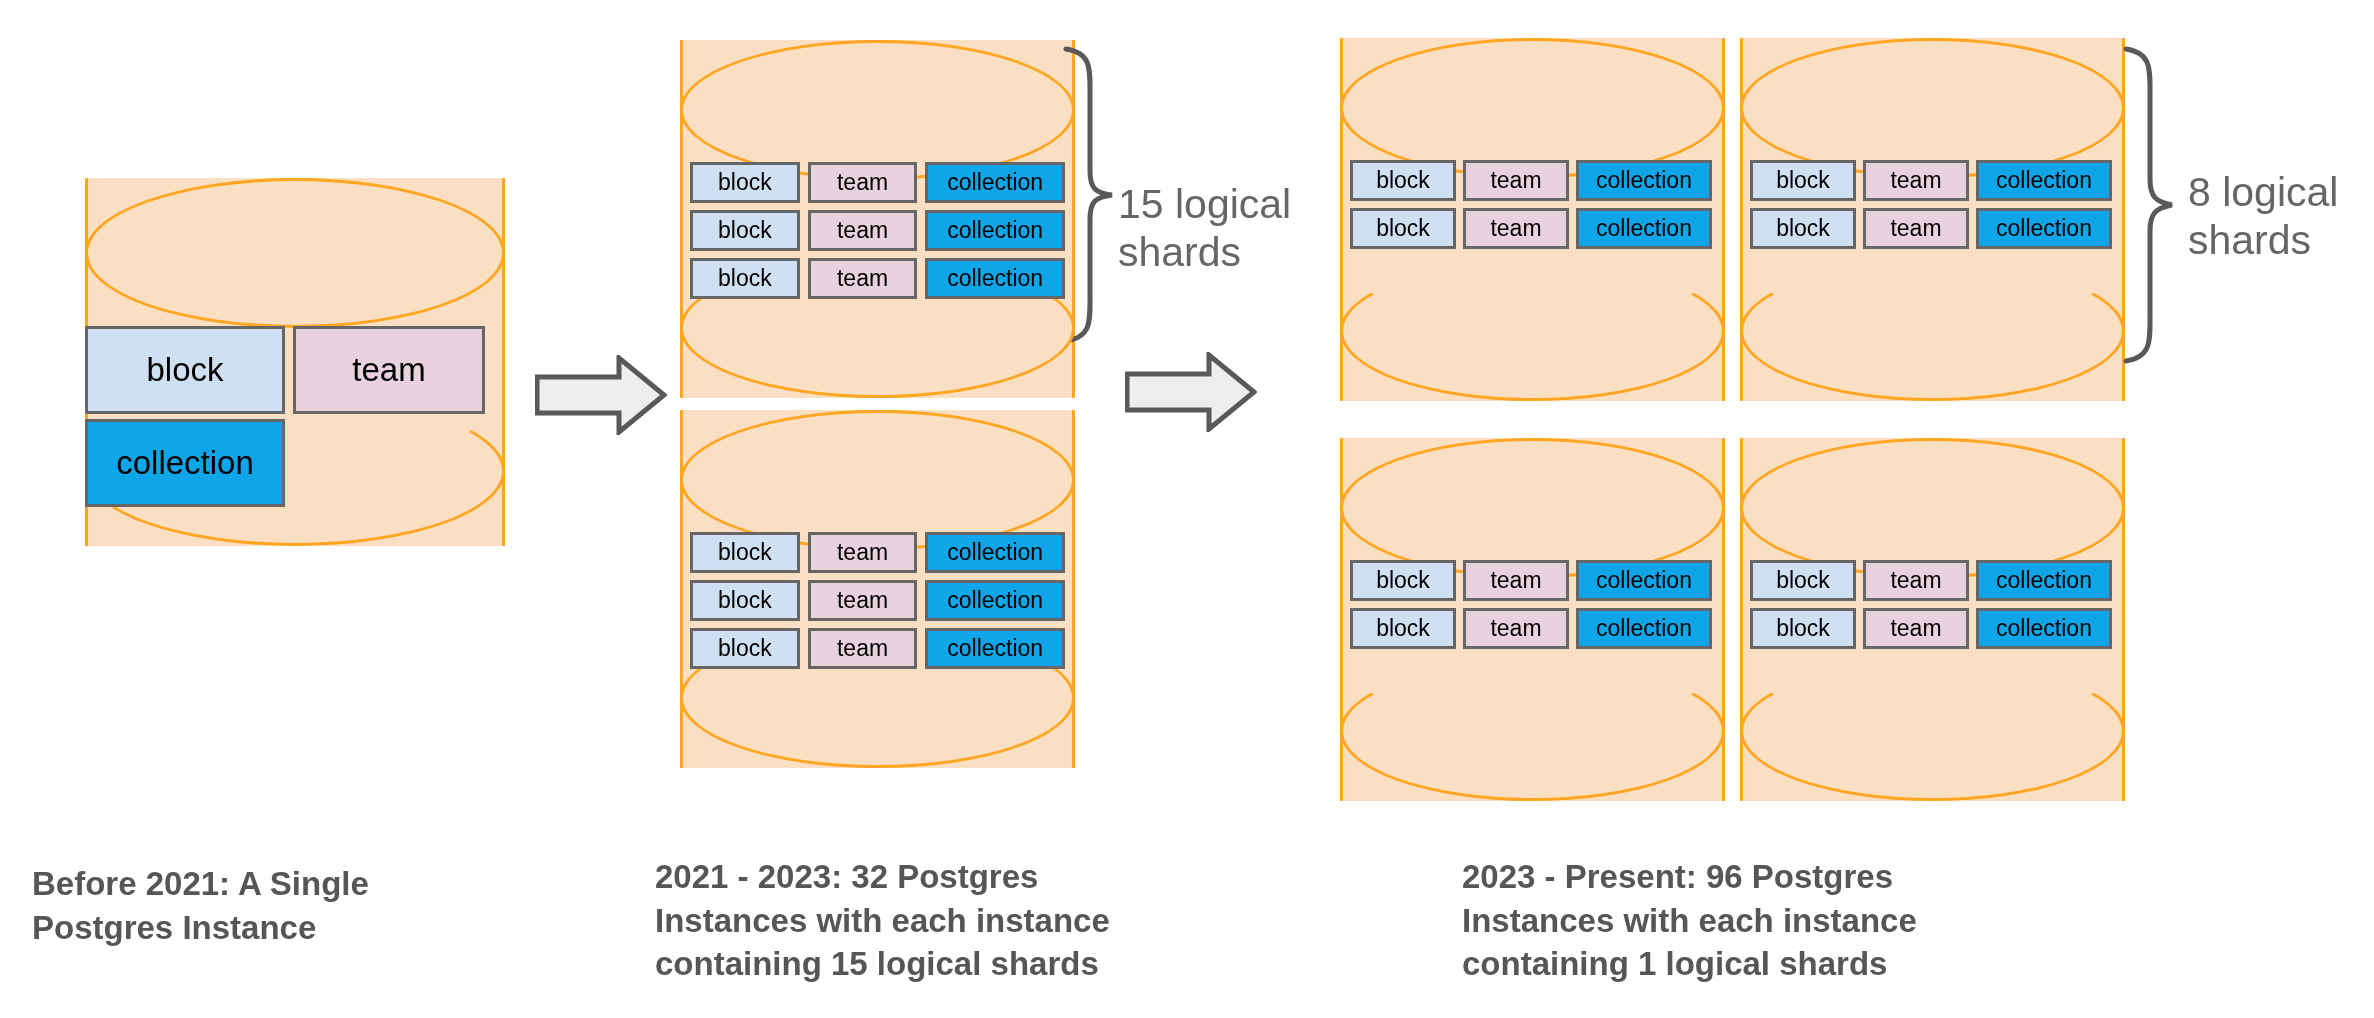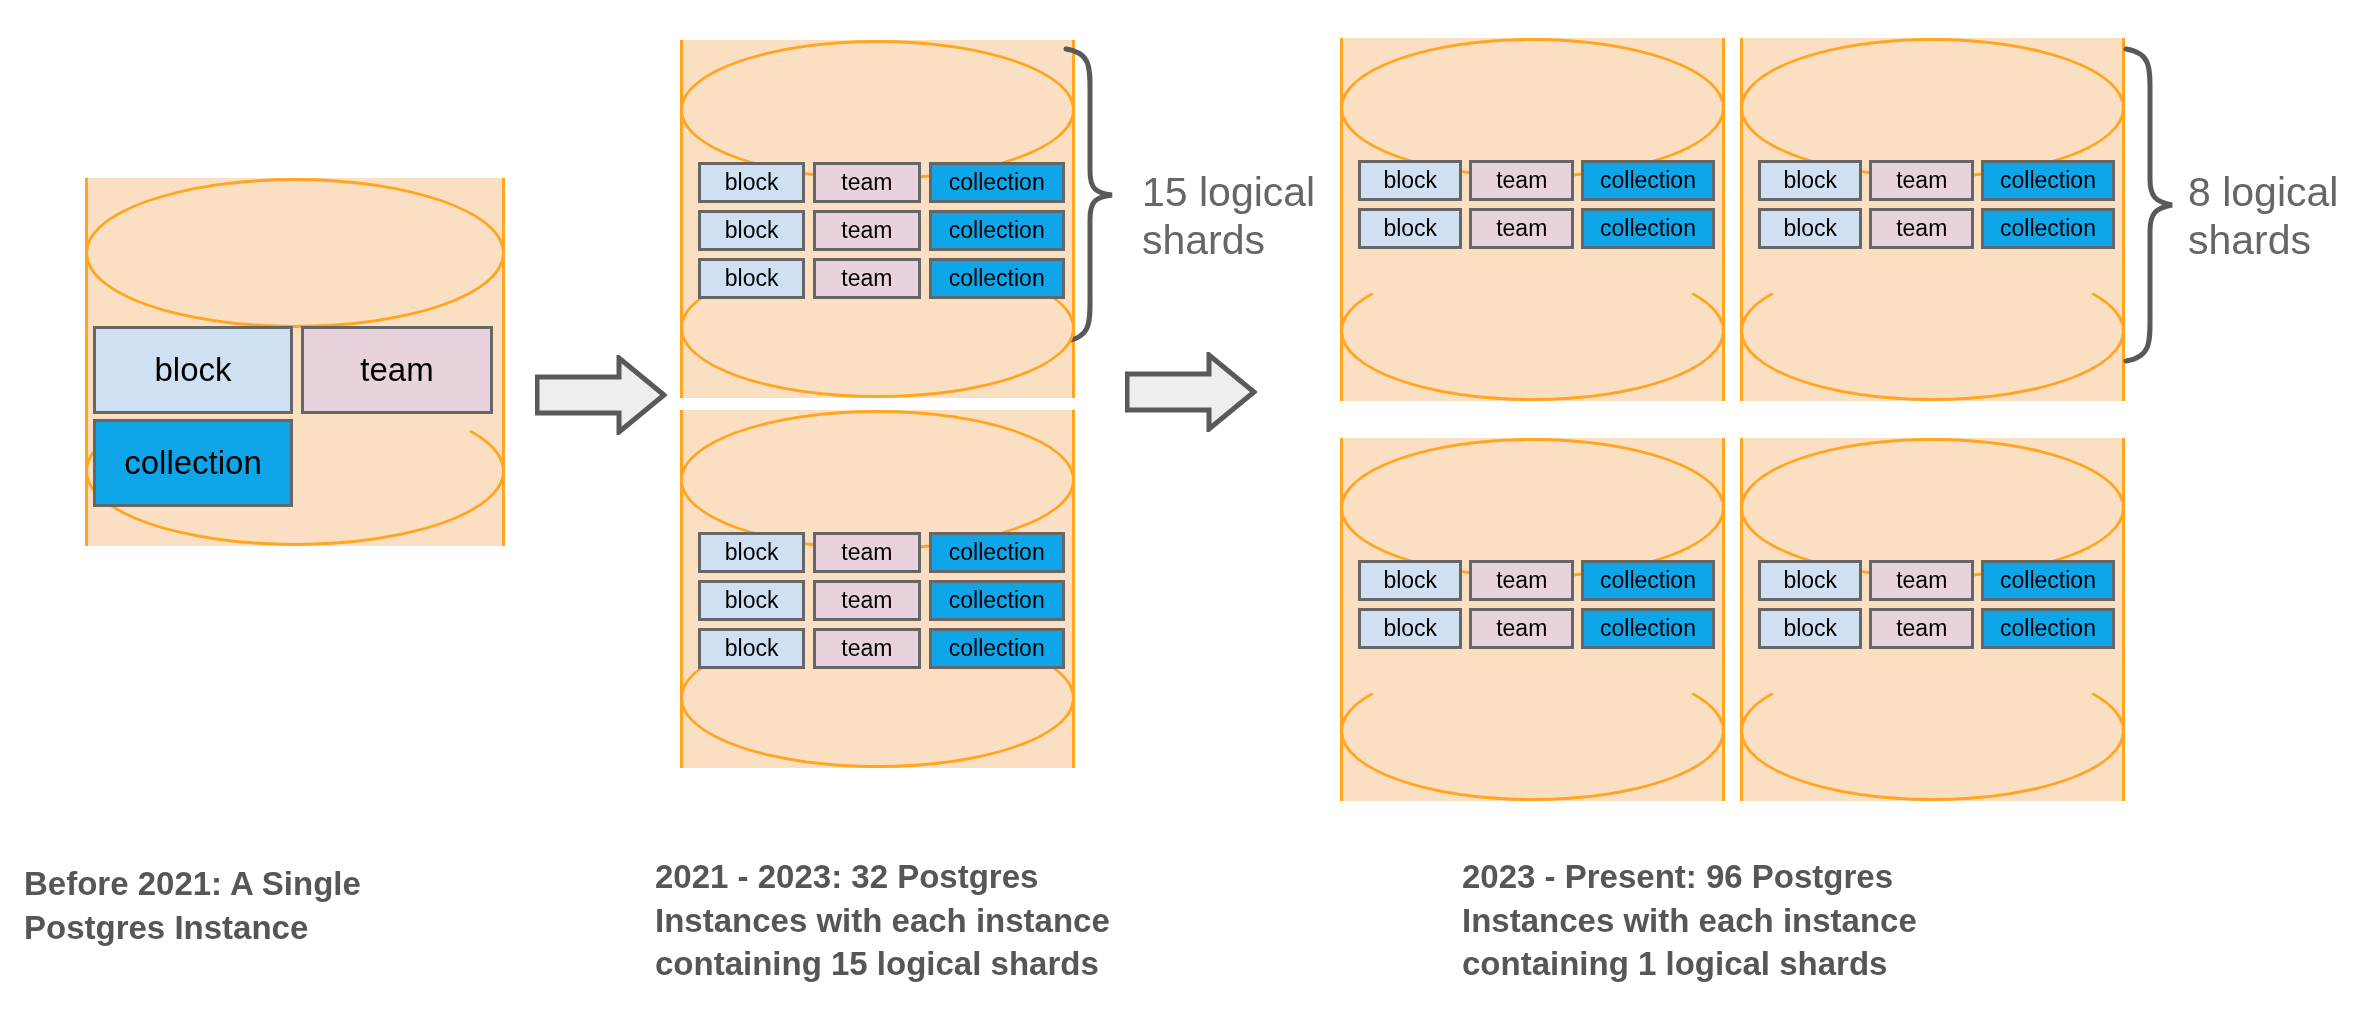--- a/index.html
+++ b/index.html
@@ -21,21 +21,21 @@
     background:var(--cylfill);
     border:3px solid var(--cylstroke);
     border-radius:50%;
     box-sizing:border-box;
   }
   .cyl .cap.top{top:0;z-index:3;}
   .cyl .cap.bot{bottom:0;z-index:1;border-top-color:transparent;}
   .cyl .grid{position:absolute;z-index:5;left:0;right:0;}
 
   
-  .row{display:flex;align-items:stretch;margin-left:8px;}
+  .row{display:flex;align-items:stretch;}
   .box{
     border:3px solid #666666;
     box-sizing:border-box;
     display:flex;align-items:center;justify-content:center;
     color:#000;
     white-space:nowrap;
   }
   .box.block{background:#cfe0f3;}
   .box.team{background:#e8d2dd;text-align:center;}
   .box.collection{background:#0ea5e9;}
@@ -91,25 +91,25 @@
 
   
   #arrow-1{left:535px;top:355px;width:132px;height:80px;}
   #arrow-2{left:1125px;top:352px;width:132px;height:80px;}
 
   
   #bracket-1{left:1062px;top:45px;width:54px;height:300px;}
   #bracket-2{left:2122px;top:45px;width:54px;height:320px;}
 
   
-  #label-15{left:1118px;top:168px;margin-left:24px;}
+  #label-15{left:1118px;top:180px;}
   #label-5{left:2188px;top:168px;}
 
   
-  #caption-1{left:24px;top:862px;width:430px;}
+  #caption-1{left:32px;top:862px;width:430px;}
   #caption-2{left:655px;top:855px;width:590px;}
   #caption-3{left:1462px;top:855px;width:590px;}
 </style>
 </head>
 <body>
 
 <div class="stage">
 
   <div class="cyl" id="cyl-single" style="--cylfill:#fbdfc2;--cylstroke:#ffa51f;">
     <div class="body"></div>

